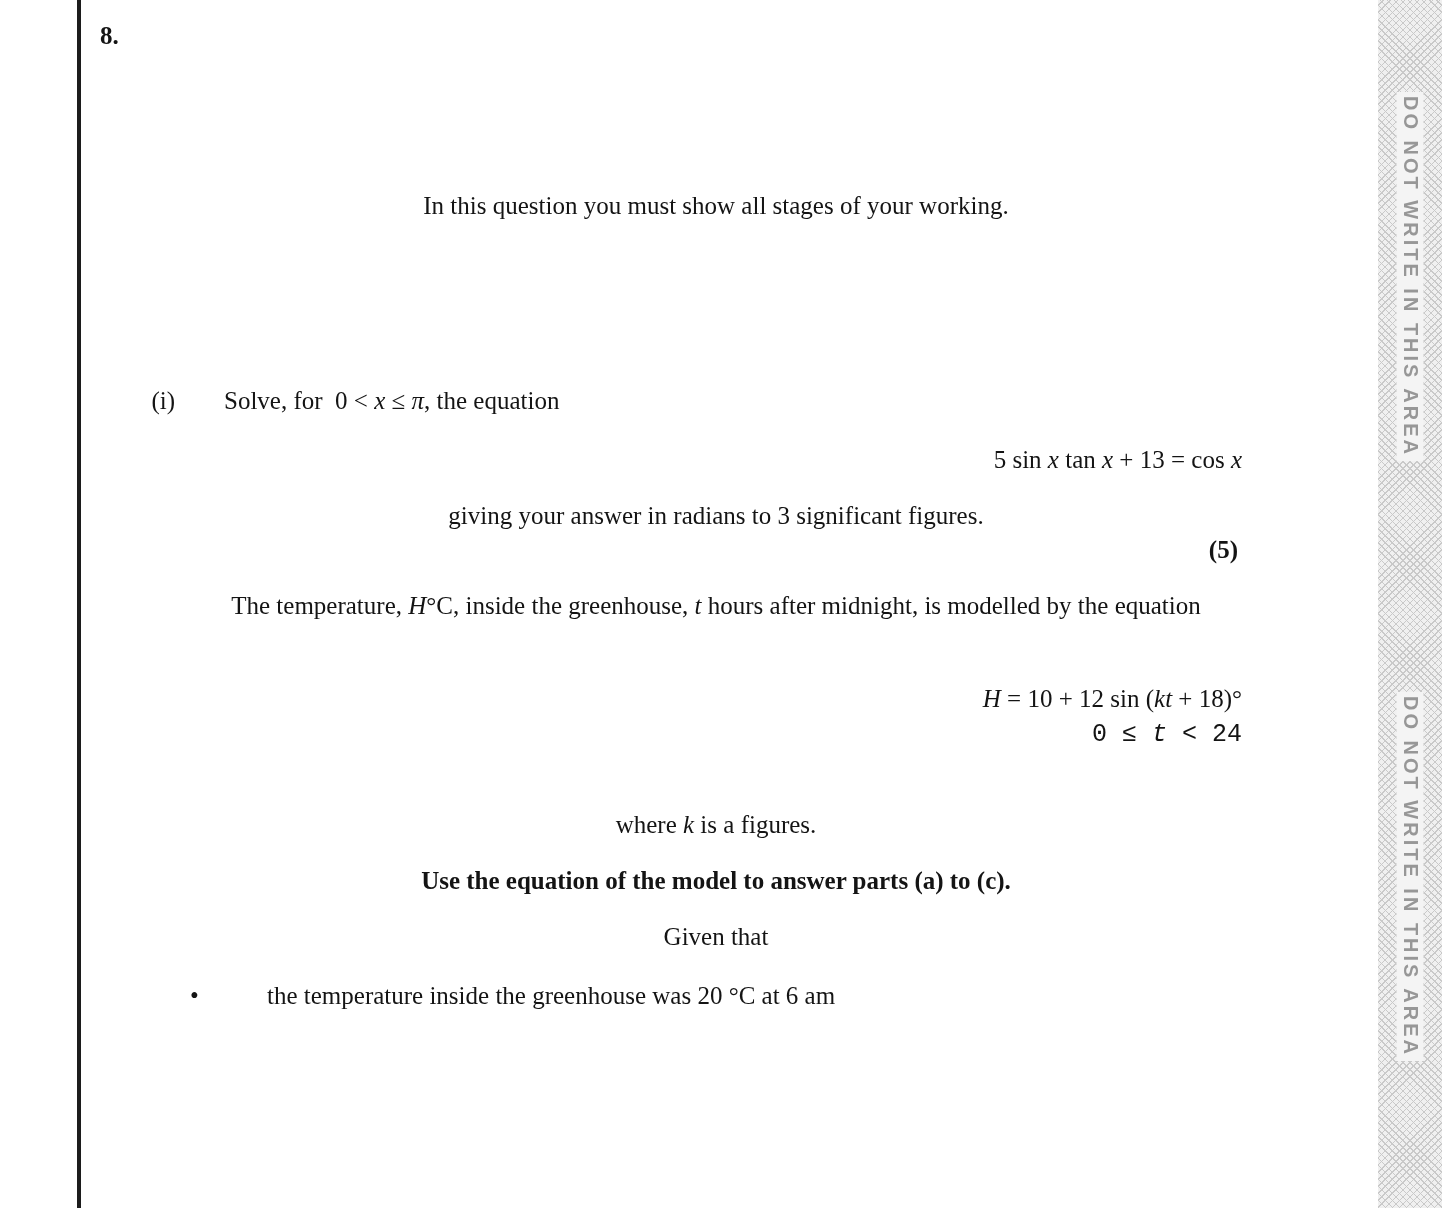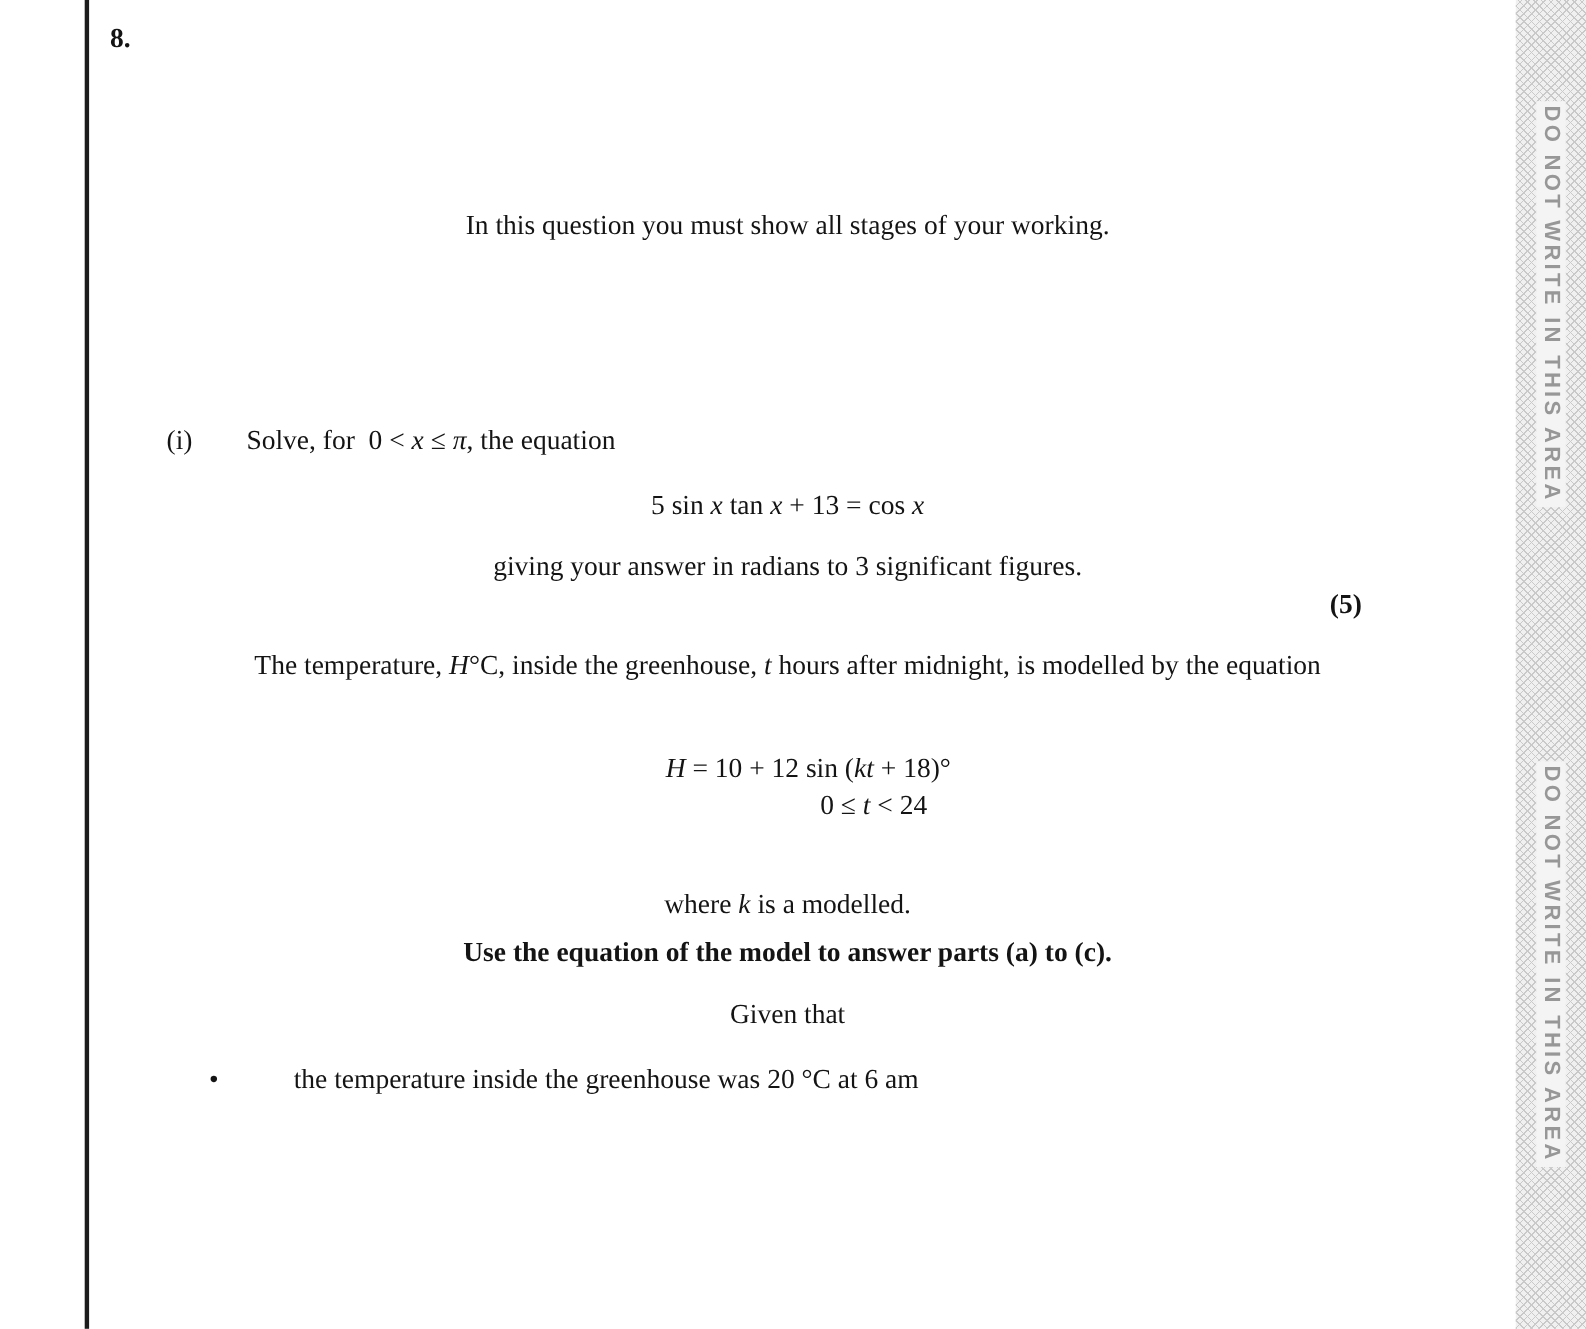--- a/index.html
+++ b/index.html
@@ -24,25 +24,25 @@
   .content div, .content span { white-space: pre-wrap; }
 
   .q-header { position: relative; margin-top: 19px; }
   .q-num { position: absolute; left: 0; top: 0; font-weight: bold; }
   .q-instructions { margin-left: 90px; text-align: center; font-weight: normal; }
 
   .part-row { display: flex; margin-top: 25px; }
   .plabel { flex: none; width: 90px; text-align: right; padding-right: 15px; }
   .ptext { flex: 1; margin-left: 34px; }
 
-  .equation { margin-left: 90px; text-align: center; margin-top: 25px; }
-  .eq-gap { margin-left: 119px; }
+  .equation { margin-left: 90px; text-align: right; margin-top: 25px; }
+  .eq-gap { margin-left: 119px; font-family: Liberation Mono, monospace; }
 
   .indent1 { margin-left: 90px; margin-top: 22px; text-align: center; }
-  .center-bold { margin-left: 90px; text-align: center; font-weight: bold; margin-top: 10px; }
+  .center-bold { margin-left: 90px; text-align: center; font-weight: bold; margin-top: 22px; }
 
   .bullet-row { display: flex; margin-left: 90px; margin-top: 25px; }
   .bullet { flex: none; width: 43px; }
 
   .marks { text-align: right; font-weight: bold; padding-right: 4px; margin-top: 0; }
 
   .it { font-style: italic; }
 
   .margin-band {
     position: absolute; top: 0; right: 0; bottom: 0; width: 64px;
@@ -90,21 +90,21 @@
     <div class="marks">(5)</div>
 
 
     <div class="indent1"><span>The temperature, </span><span class="it">H</span><span>°C, inside the greenhouse, </span><span class="it">t</span><span> hours after midnight, is modelled by the equation</span></div>
 
     <div class="equation">
       <span><span class="it">H</span><span> = 10 + 12 sin (</span><span class="it">kt</span><span> + 18)°</span></span>
       <span class="eq-gap"><span>0 ≤ </span><span class="it">t</span><span> &lt; 24</span></span>
     </div>
 
-    <div class="indent1"><span>where </span><span class="it">k</span><span> is a modelled.</span></div>
+    <div class="indent1"><span>where </span><span class="it">k</span><span> is a figures.</span></div>
 
     <div class="center-bold">Use the equation of the model to answer parts (a) to (c).</div>
 
     <div class="indent1">Given that</div>
 
     <div class="bullet-row">
       <span class="bullet">•</span>
       <div class="ptext"><span>the temperature inside the greenhouse was 20 °C at 6 am</span></div>
     </div>
 

